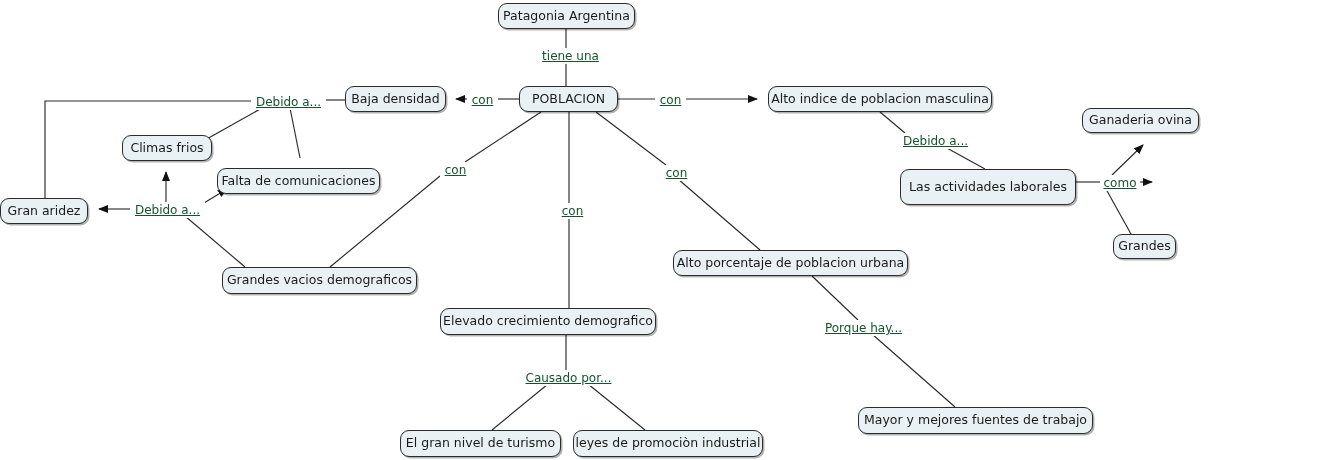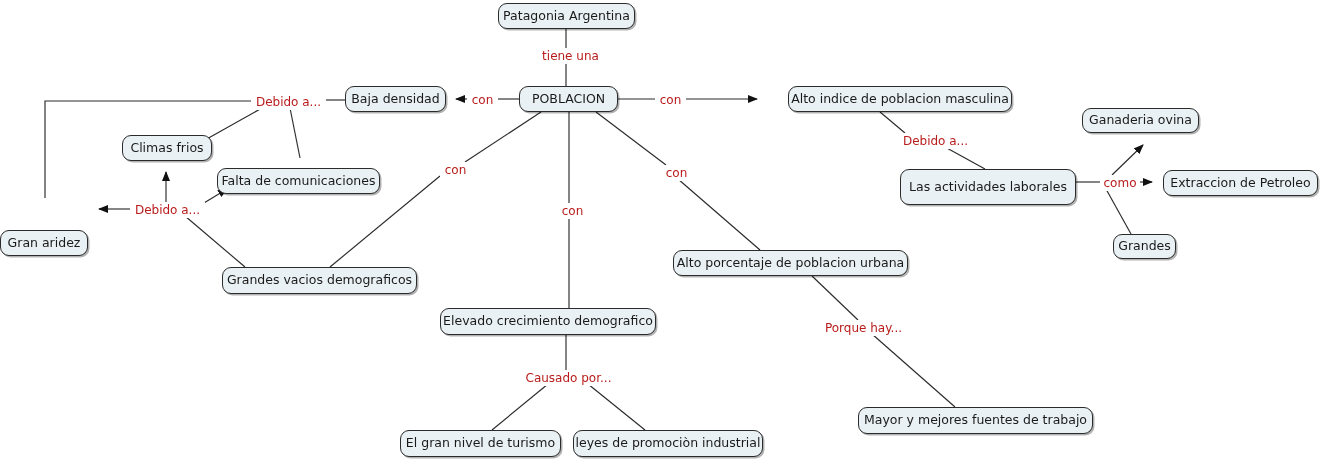--- a/index.html
+++ b/index.html
@@ -34,28 +34,29 @@
     display: flex;
     align-items: center;
     justify-content: center;
     white-space: nowrap;
     padding: 0 20px;
     box-shadow: 1.5px 1.5px 0 rgba(0,0,0,0.30);
   }
   .linklabel {
     position: absolute;
     background: #ffffff;
-    color: #b91c1c;
+    color: #14532d;
     font-size: 12px;
     line-height: 1;
     white-space: nowrap;
     padding: 1px 3px;
     display: flex;
     align-items: center;
     justify-content: center;
+    text-decoration: underline;
   }
 </style>
 </head>
 <body>
 
 <div id="canvas">
 
   <svg id="edges" viewBox="0 0 1320 460" xmlns="http://www.w3.org/2000/svg">
     <defs>
       <marker id="ah" markerWidth="10" markerHeight="10" refX="9" refY="4" orient="auto" markerUnits="userSpaceOnUse">
@@ -125,51 +126,48 @@
   </div>
 
   <div class="node" style="left:519px; top:86px; width:99px; height:26px;">
     <span>POBLACION</span>
   </div>
 
   <div class="node" style="left:345px; top:86px; width:101px; height:26px;">
     <span>Baja densidad</span>
   </div>
 
-  <div class="node" style="left:788px; top:86px; width:224px; height:26px;">
+  <div class="node" style="left:768px; top:86px; width:224px; height:26px;">
     <span>Alto indice de poblacion masculina</span>
   </div>
 
   <div class="node" style="left:122px; top:135px; width:90px; height:26px;">
     <span>Climas frios</span>
   </div>
 
   <div class="node" style="left:217px; top:168px; width:163px; height:26px;">
     <span>Falta de comunicaciones</span>
   </div>
 
-  <div class="node" style="left:0px; top:198px; width:88px; height:26px;margin-top:32px;">
+  <div class="node" style="left:0px; top:198px; width:88px; height:26px;">
     <span>Gran aridez</span>
   </div>
 
   <div class="node" style="left:222px; top:267px; width:195px; height:27px;">
     <span>Grandes vacios demograficos</span>
   </div>
 
   <div class="node" style="left:900px; top:169px; width:176px; height:36px;">
     <span>Las actividades laborales</span>
   </div>
 
   <div class="node" style="left:1082px; top:108px; width:117px; height:25px;">
     <span>Ganaderia ovina</span>
   </div>
 
-  <div class="node" style="left:1163px; top:170px; width:155px; height:26px;">
-    <span>Extraccion de Petroleo</span>
-  </div>
 
   <div class="node" style="left:1113px; top:234px; width:63px; height:25px;">
     <span>Grandes</span>
   </div>
 
   <div class="node" style="left:673px; top:250px; width:235px; height:26px;">
     <span>Alto porcentaje de poblacion urbana</span>
   </div>
 
   <div class="node" style="left:440px; top:308px; width:216px; height:27px;">

